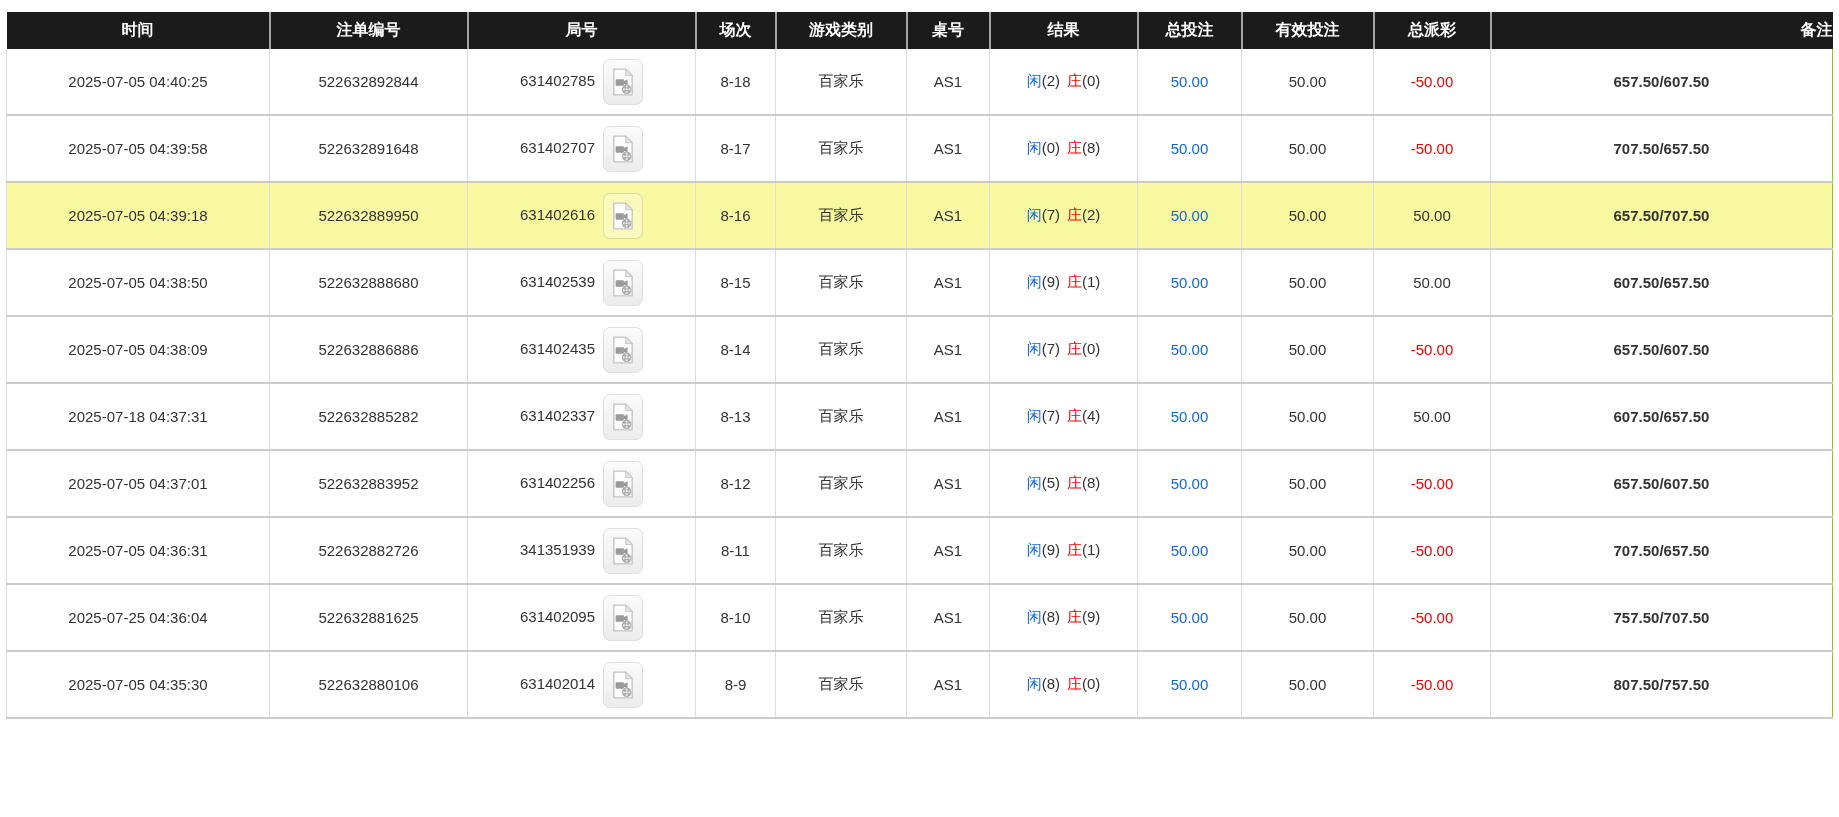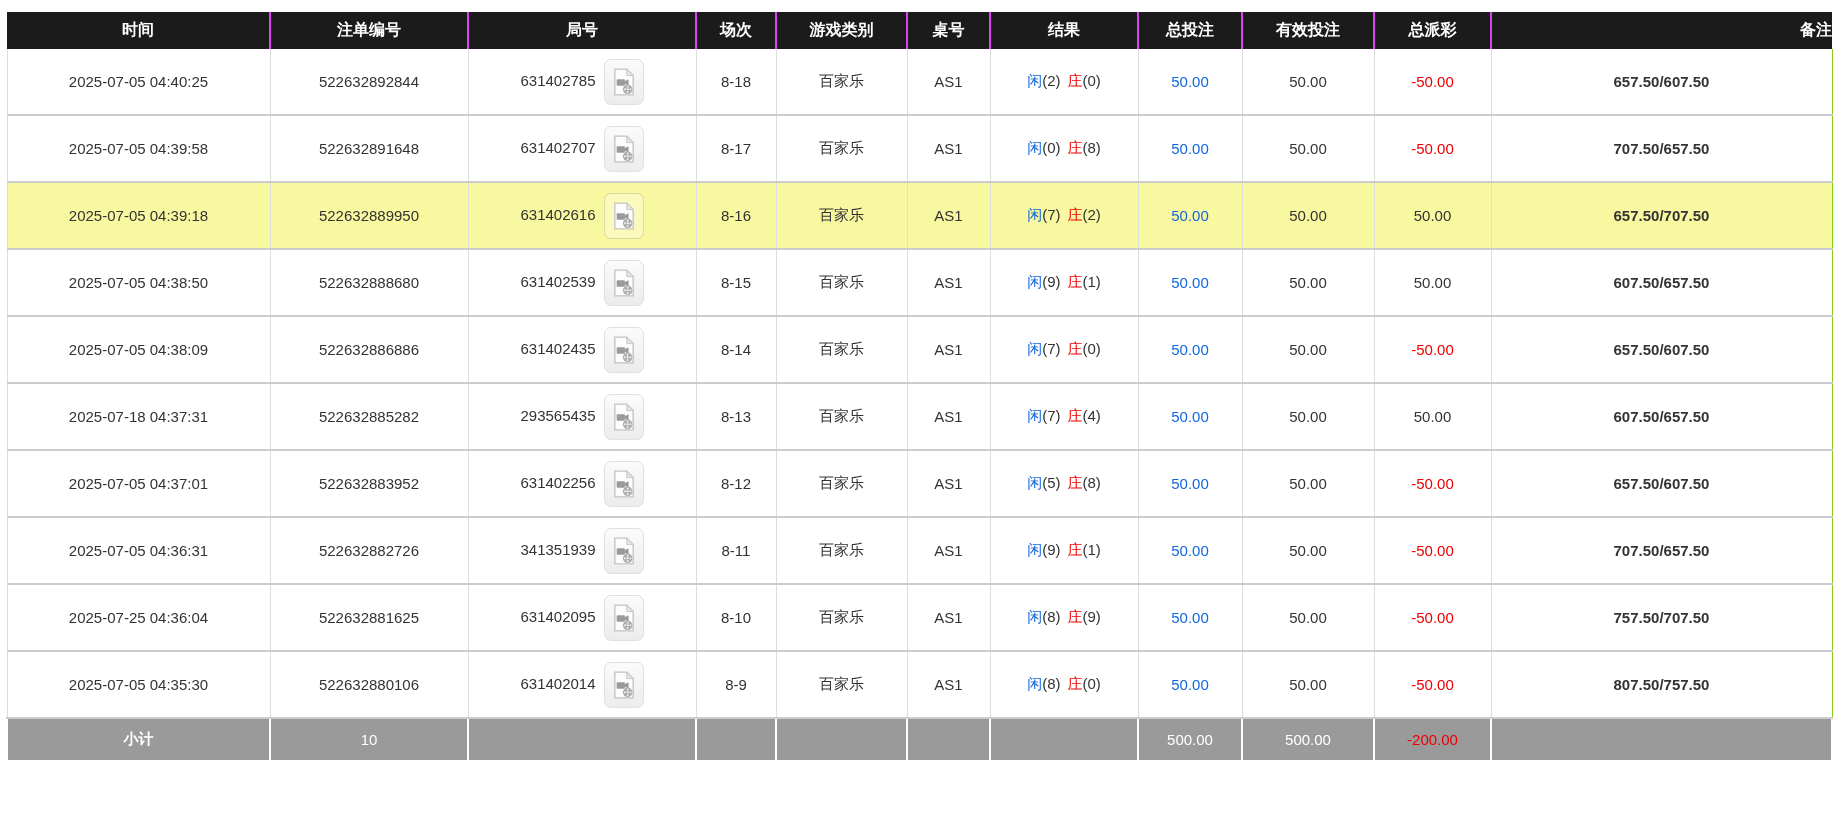--- a/index.html
+++ b/index.html
@@ -1,20 +1,20 @@
 <!DOCTYPE html>
 <html style="--header-bg: #1b1b1b; --highlight-row: #f8f8a0; --blue: #1166dd; --red: #ee0000; --footer-bg: #9a9a9a;"><head>
 <meta charset="utf-8">
 <style>
   html,body{margin:0;padding:0;background:#fff;}
   .wrap{padding:12px 6px 7px 6px;}
   table{border-collapse:collapse;table-layout:fixed;width:1827px;
         font-family:"Liberation Sans","DejaVu Sans",sans-serif;}
   thead th{background:var(--header-bg,#1b1b1b);color:#fff;font-size:16px;font-weight:bold;
-           height:37px;border-right:2px solid #d946ef;padding:0;}
+           height:37px;border-right:2px solid #a3a3a3;padding:0;}
   thead th:last-child{border-right:0;text-align:right;}
   tbody td{height:65px;text-align:center;vertical-align:middle;font-size:15px;color:#333;
            background:#fff;border-bottom:2px solid #ccc;border-right:1px solid #ddd;padding:0;}
   tbody td:first-child{border-left:1px solid #ddd;}
   tbody td:last-child{border-right:1px solid #84cc16;font-weight:bold;}
   tbody tr.hl td{background:var(--highlight-row,#f8f8a0);margin-top:24px;}
   .blue{color:var(--blue,#1166dd);}
   .red{color:var(--red,#ee0000);}
   .neg{color:var(--red,#ee0000);}
   .sp{margin-left:7px;}
@@ -207,21 +207,21 @@
     </td>
     <td class="blue">50.00</td>
     <td>50.00</td>
     <td class="neg">-50.00</td>
     <td>657.50/607.50</td>
   </tr>
         <tr>
     <td>2025-07-18 04:37:31</td>
     <td>522632885282</td>
     <td>
-      <span>293565435</span><span class="chip">
+      <span>631402337</span><span class="chip">
               <svg width="22" height="28" viewBox="0 0 24 30">
           <path d="M2 1 h13 l7 7 v21 h-20 z" fill="#fdfdfd" stroke="#c4c4c4" stroke-width="1.5"></path>
           <path d="M15 1 l7 7 h-7 z" fill="#e6e6e6" stroke="#c4c4c4" stroke-width="1"></path>
           <rect x="4" y="12" width="9" height="7" rx="1" fill="#9a9a9a"></rect>
           <path d="M13 14 l4 -2 v7 l-4 -2 z" fill="#9a9a9a"></path>
           <circle cx="16" cy="23" r="5.2" fill="#ababab"></circle>
           <circle cx="16" cy="20" r="1.2" fill="#e9e9e9"></circle>
           <circle cx="13" cy="23" r="1.2" fill="#e9e9e9"></circle>
           <circle cx="16" cy="26" r="1.2" fill="#e9e9e9"></circle>
           <circle cx="19" cy="23" r="1.2" fill="#e9e9e9"></circle>
@@ -355,28 +355,15 @@
     <td>
       <span class="blue">闲</span><span>(8)</span><span class="red sp">庄</span><span>(0)</span>
     </td>
     <td class="blue">50.00</td>
     <td>50.00</td>
     <td class="neg">-50.00</td>
     <td>807.50/757.50</td>
   </tr>
       </tbody>
     <tfoot>
-        <tr>
-    <td class="flabel">小计</td>
-    <td>10</td>
-    <td></td>
-    <td></td>
-    <td></td>
-    <td></td>
-    <td></td>
-    <td>500.00</td>
-    <td>500.00</td>
-    <td class="neg">-200.00</td>
-    <td></td>
-  </tr>
       </tfoot>
   </table>
 </div>
 
 </body></html>

